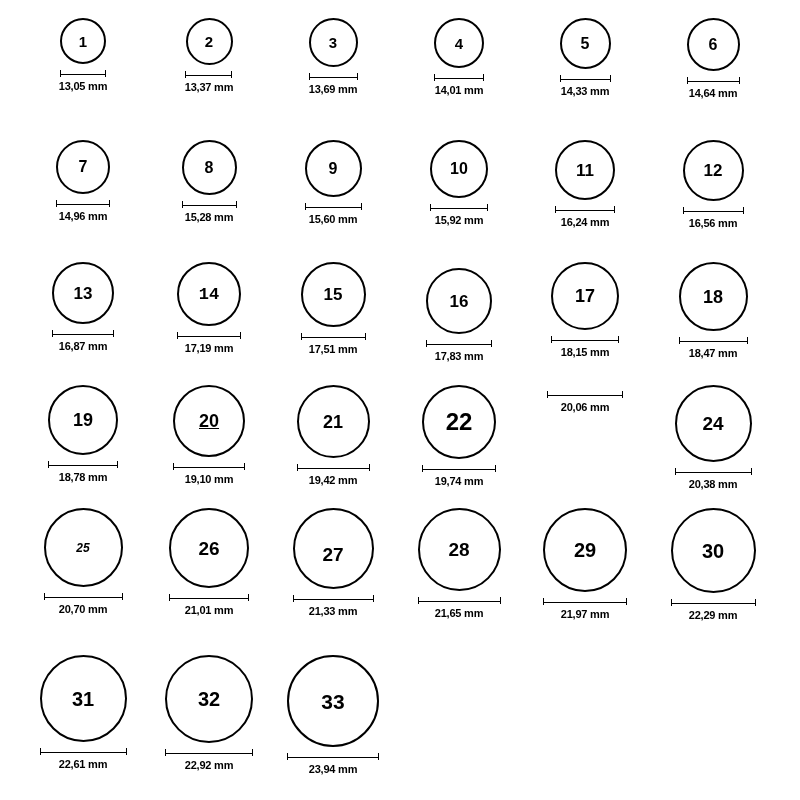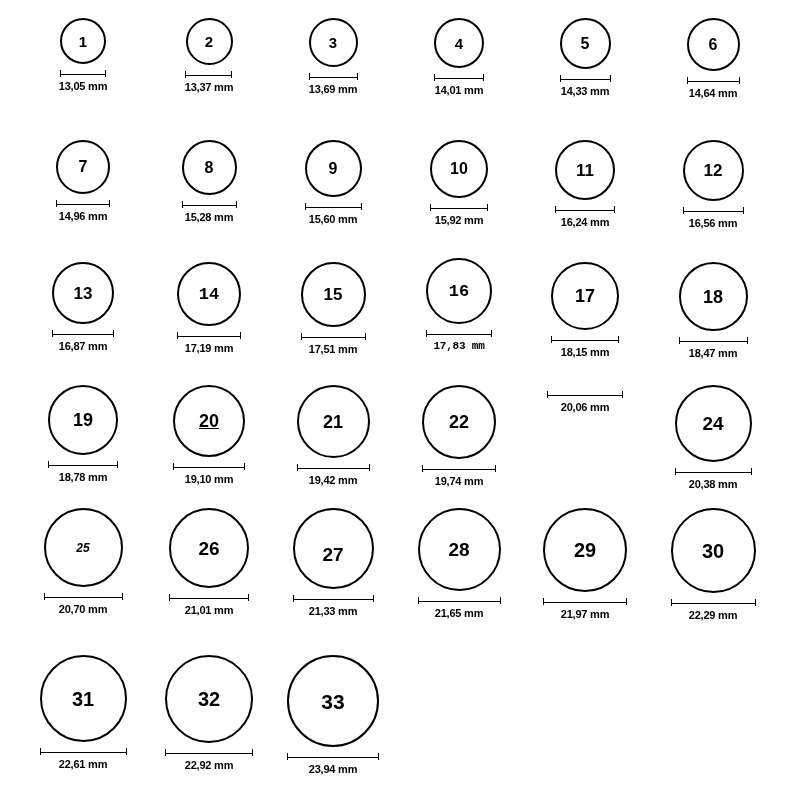--- a/index.html
+++ b/index.html
@@ -204,21 +204,21 @@
     </div>
     <div class="ring-cell" style="left: 273px; top: 262px; width: 120px;">
       <div class="circle" style="width: 65px; height: 65px;">
         <div class="size-label" style="font-size: 17px;">15</div>
       </div>
       <div class="dim">
         <div class="dim-bar" style="width: 65px;"></div>
         <div class="dim-text">17,51 mm</div>
       </div>
     </div>
-    <div class="ring-cell" style="left: 399px; top: 258px; width: 120px; font-family: Liberation Mono, monospace;">
+    <div class="ring-cell" style="left: 399px; top: 268px; width: 120px;">
       <div class="circle" style="width: 66px; height: 66px;">
         <div class="size-label" style="font-size: 17px;">16</div>
       </div>
       <div class="dim">
         <div class="dim-bar" style="width: 66px;"></div>
         <div class="dim-text">17,83 mm</div>
       </div>
     </div>
     <div class="ring-cell" style="left: 525px; top: 262px; width: 120px;">
       <div class="circle" style="width: 68px; height: 68px; text-align: center;">
@@ -260,21 +260,21 @@
       <div class="circle" style="width: 73px; height: 73px;">
         <div class="size-label" style="font-size: 18px;">21</div>
       </div>
       <div class="dim">
         <div class="dim-bar" style="width: 73px;"></div>
         <div class="dim-text">19,42 mm</div>
       </div>
     </div>
     <div class="ring-cell" style="left: 399px; top: 385px; width: 120px;">
       <div class="circle" style="width: 74px; height: 74px;">
-        <div class="size-label" style="font-size: 18px;">22</div>
+        <div class="size-label" style="font-size: 24px;">22</div>
       </div>
       <div class="dim">
         <div class="dim-bar" style="width: 74px;"></div>
         <div class="dim-text">19,74 mm</div>
       </div>
     </div>
     <div class="ring-cell" style="left: 525px; top: 385px; width: 120px;">
       <div class="dim">
         <div class="dim-bar" style="width: 76px;"></div>
         <div class="dim-text">20,06 mm</div>

